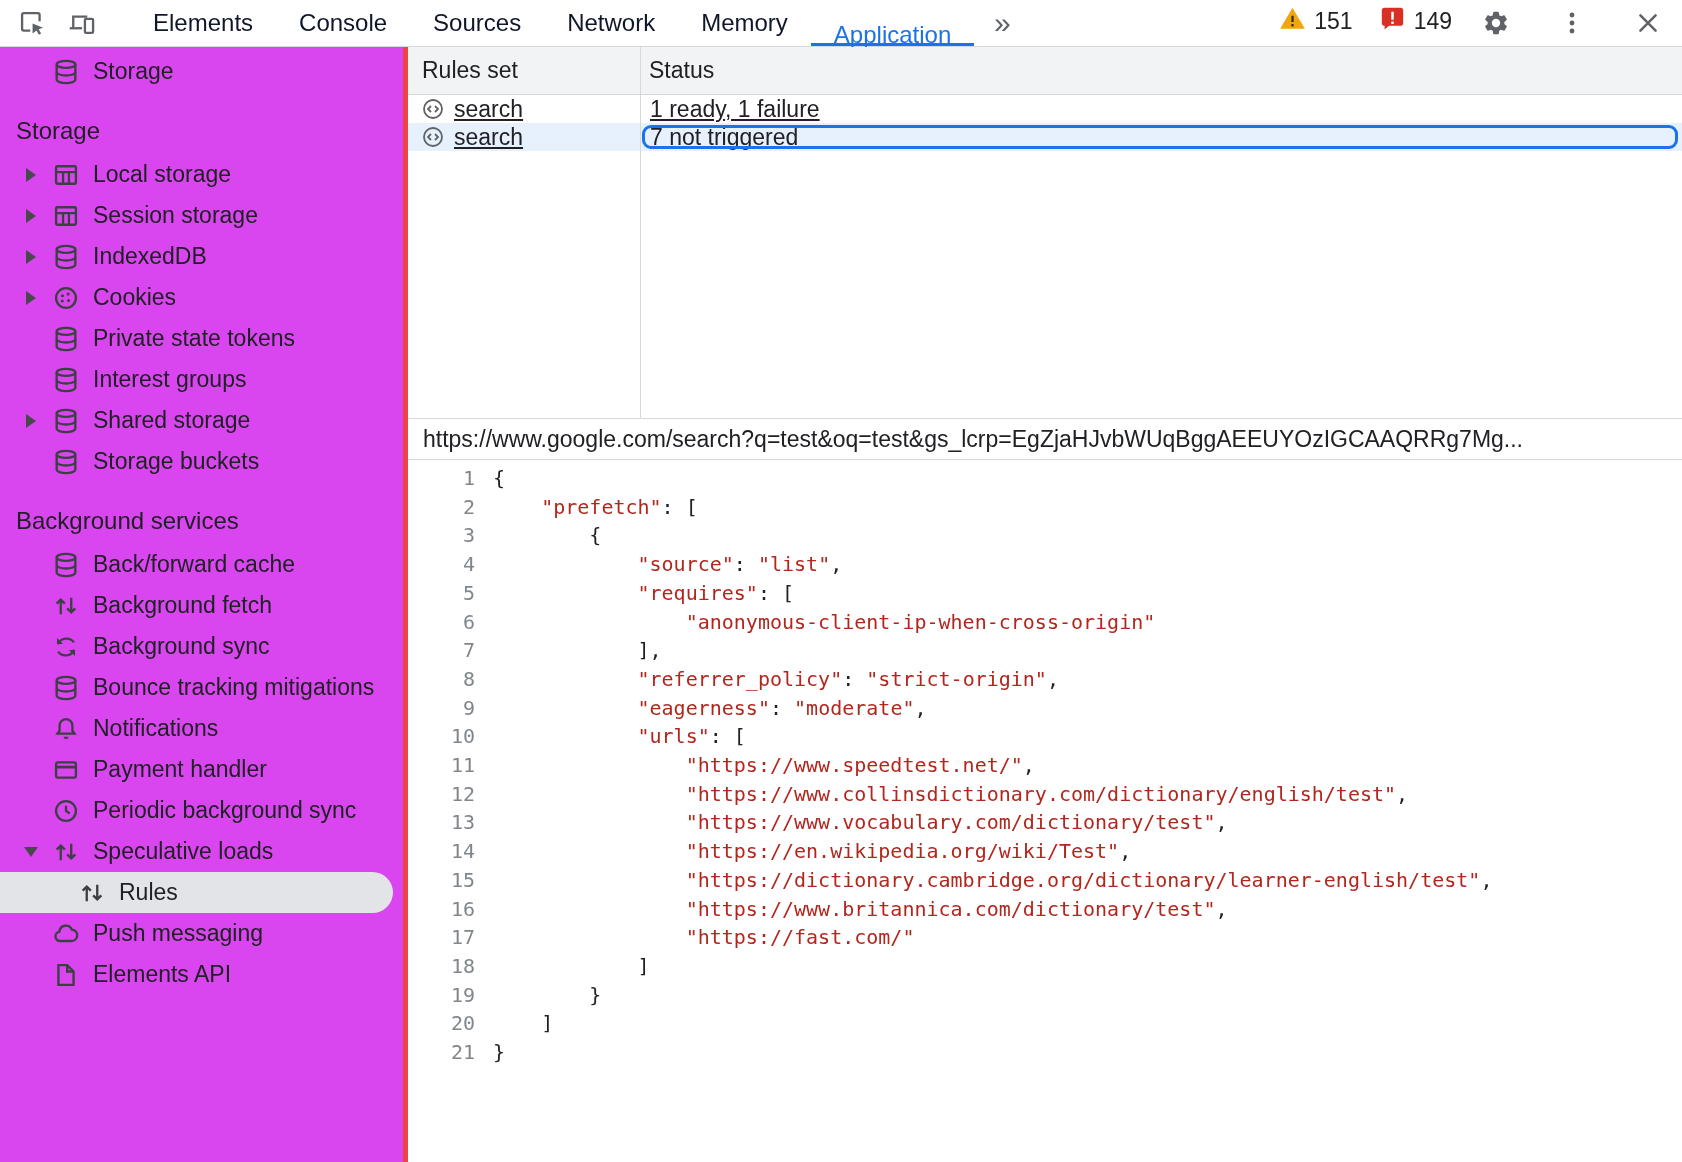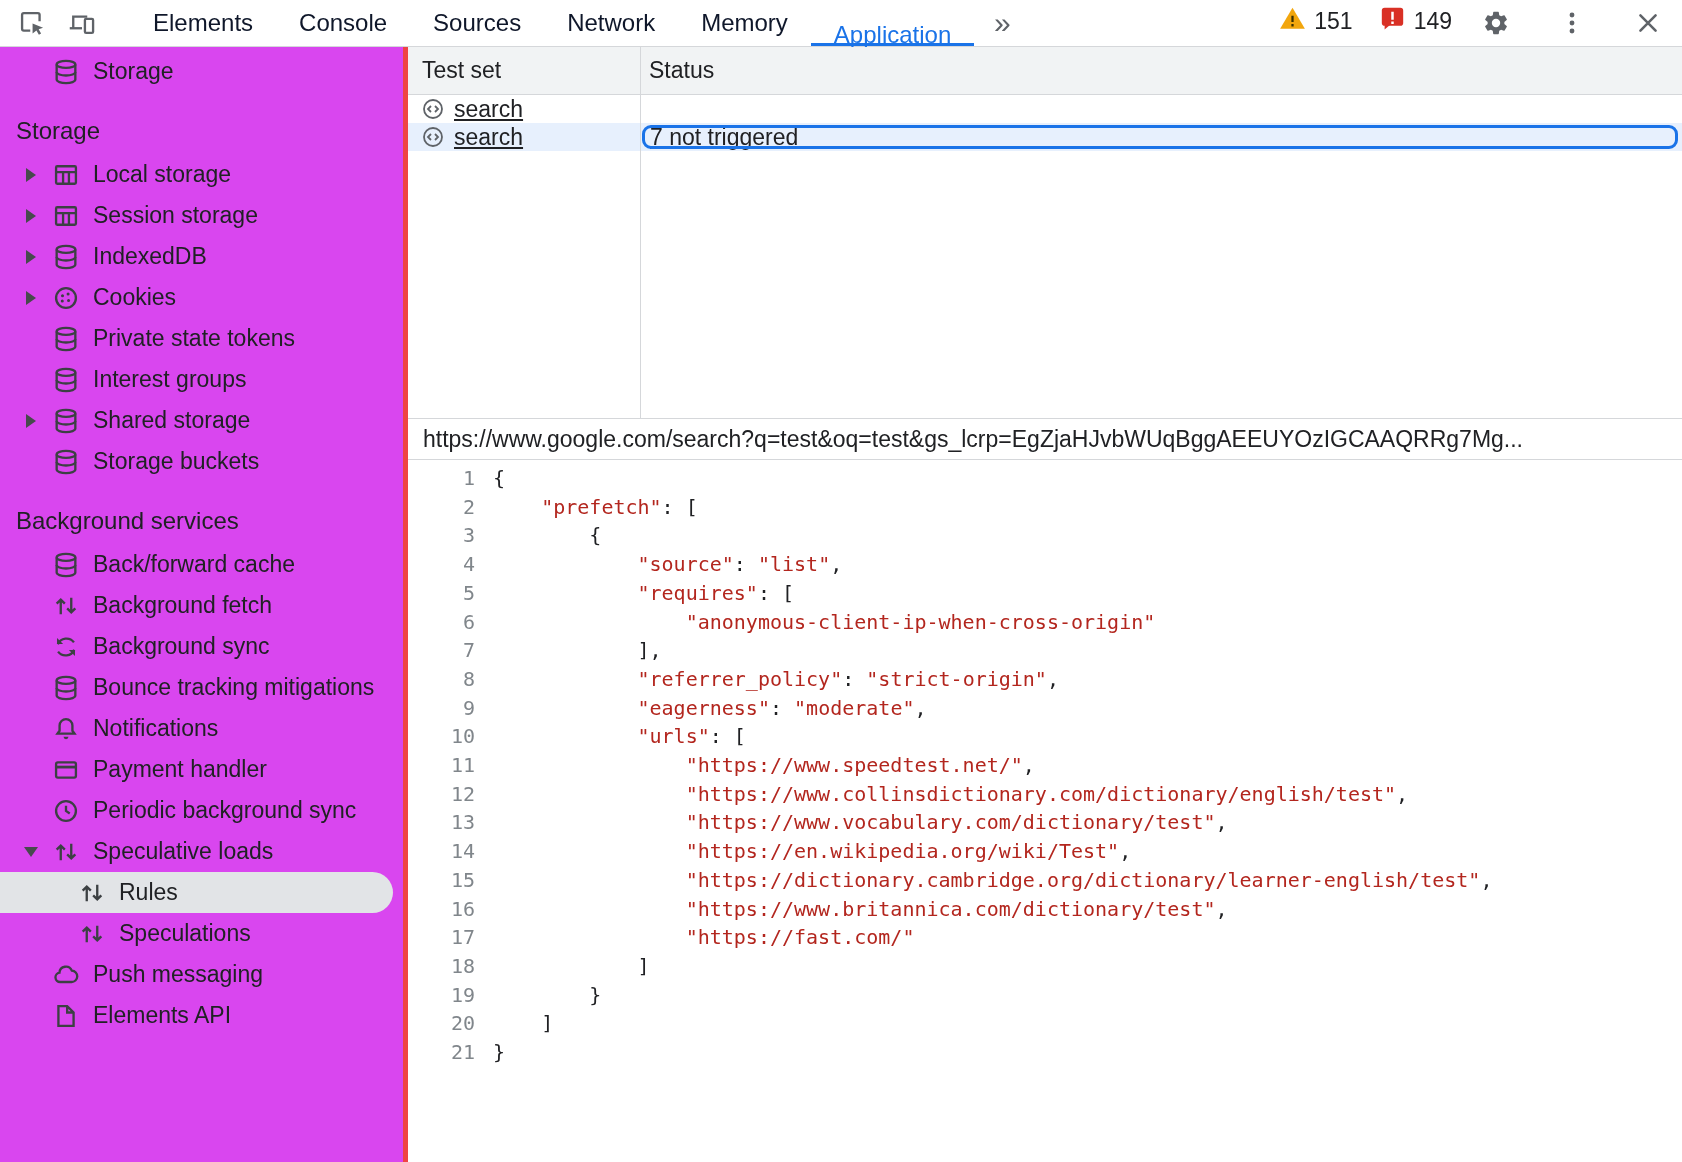--- a/index.html
+++ b/index.html
@@ -331,30 +331,20 @@
         <div class="sb-item selected" style="padding-left: 42px;">
           <span class="expander"></span>
           <span class="sb-icon">
             <svg viewBox="0 0 24 24">
               <path fill="none" stroke="currentColor" stroke-width="2" d="M7.5 19V6.5M4 10l3.5-3.5L11 10"></path>
               <path fill="none" stroke="currentColor" stroke-width="2" d="M16.5 5v12.5M13 14l3.5 3.5L20 14"></path>
             </svg>
           </span>
           <span class="sb-label">Rules</span>
         </div>
-        <div class="sb-item" style="padding-left: 42px;">
-          <span class="expander"></span>
-          <span class="sb-icon">
-            <svg viewBox="0 0 24 24">
-              <path fill="none" stroke="currentColor" stroke-width="2" d="M7.5 19V6.5M4 10l3.5-3.5L11 10"></path>
-              <path fill="none" stroke="currentColor" stroke-width="2" d="M16.5 5v12.5M13 14l3.5 3.5L20 14"></path>
-            </svg>
-          </span>
-          <span class="sb-label">Speculations</span>
-        </div>
         <div class="sb-item">
           <span class="expander"></span>
           <span class="sb-icon">
             <svg viewBox="0 0 24 24">
               <path fill="none" stroke="currentColor" stroke-width="2" d="M7 18a4 4 0 0 1-.6-7.96A5.5 5.5 0 0 1 17 8.3 4.6 4.6 0 0 1 16.6 18z"></path>
             </svg>
           </span>
           <span class="sb-label">Push messaging</span>
         </div>
         <div class="sb-item">
@@ -364,33 +354,36 @@
               <path fill="none" stroke="currentColor" stroke-width="2" d="M5.5 3.5H13L18.5 9v11.5h-13zM13 3.5V9h5.5"></path>
             </svg>
           </span>
           <span class="sb-label">Elements API</span>
         </div>
       </aside>
 
     <main class="main">
       <section class="ruleset-panel">
         <div class="grid-header">
-          <div class="hcell">Test set</div>
+          <div class="hcell">Rules set</div>
           <div class="hcell status">Status</div>
         </div>
         <div class="grid-rows">
             <div class="grid-row">
               <div class="cell rule-cell">
                 <span class="rs-icon">
                   <svg viewBox="0 0 24 24">
                     <circle cx="12" cy="12" r="9" fill="none" stroke="currentColor" stroke-width="1.8"></circle>
                     <path fill="none" stroke="currentColor" stroke-width="1.8" d="M10 9l-3 3 3 3M14 9l3 3-3 3"></path>
                   </svg>
                 </span>
                 <a class="link">search</a>
+              </div>
+              <div class="cell status-cell">
+                <a class="link">1 ready, 1 failure</a>
               </div>
             </div>
             <div class="grid-row selected">
               <div class="cell rule-cell">
                 <span class="rs-icon">
                   <svg viewBox="0 0 24 24">
                     <circle cx="12" cy="12" r="9" fill="none" stroke="currentColor" stroke-width="1.8"></circle>
                     <path fill="none" stroke="currentColor" stroke-width="1.8" d="M10 9l-3 3 3 3M14 9l3 3-3 3"></path>
                   </svg>
                 </span>

